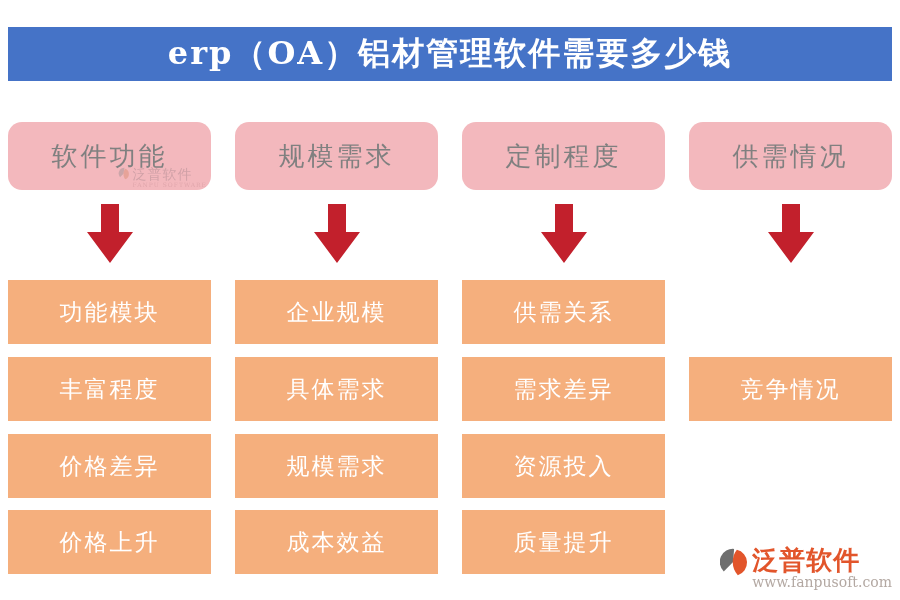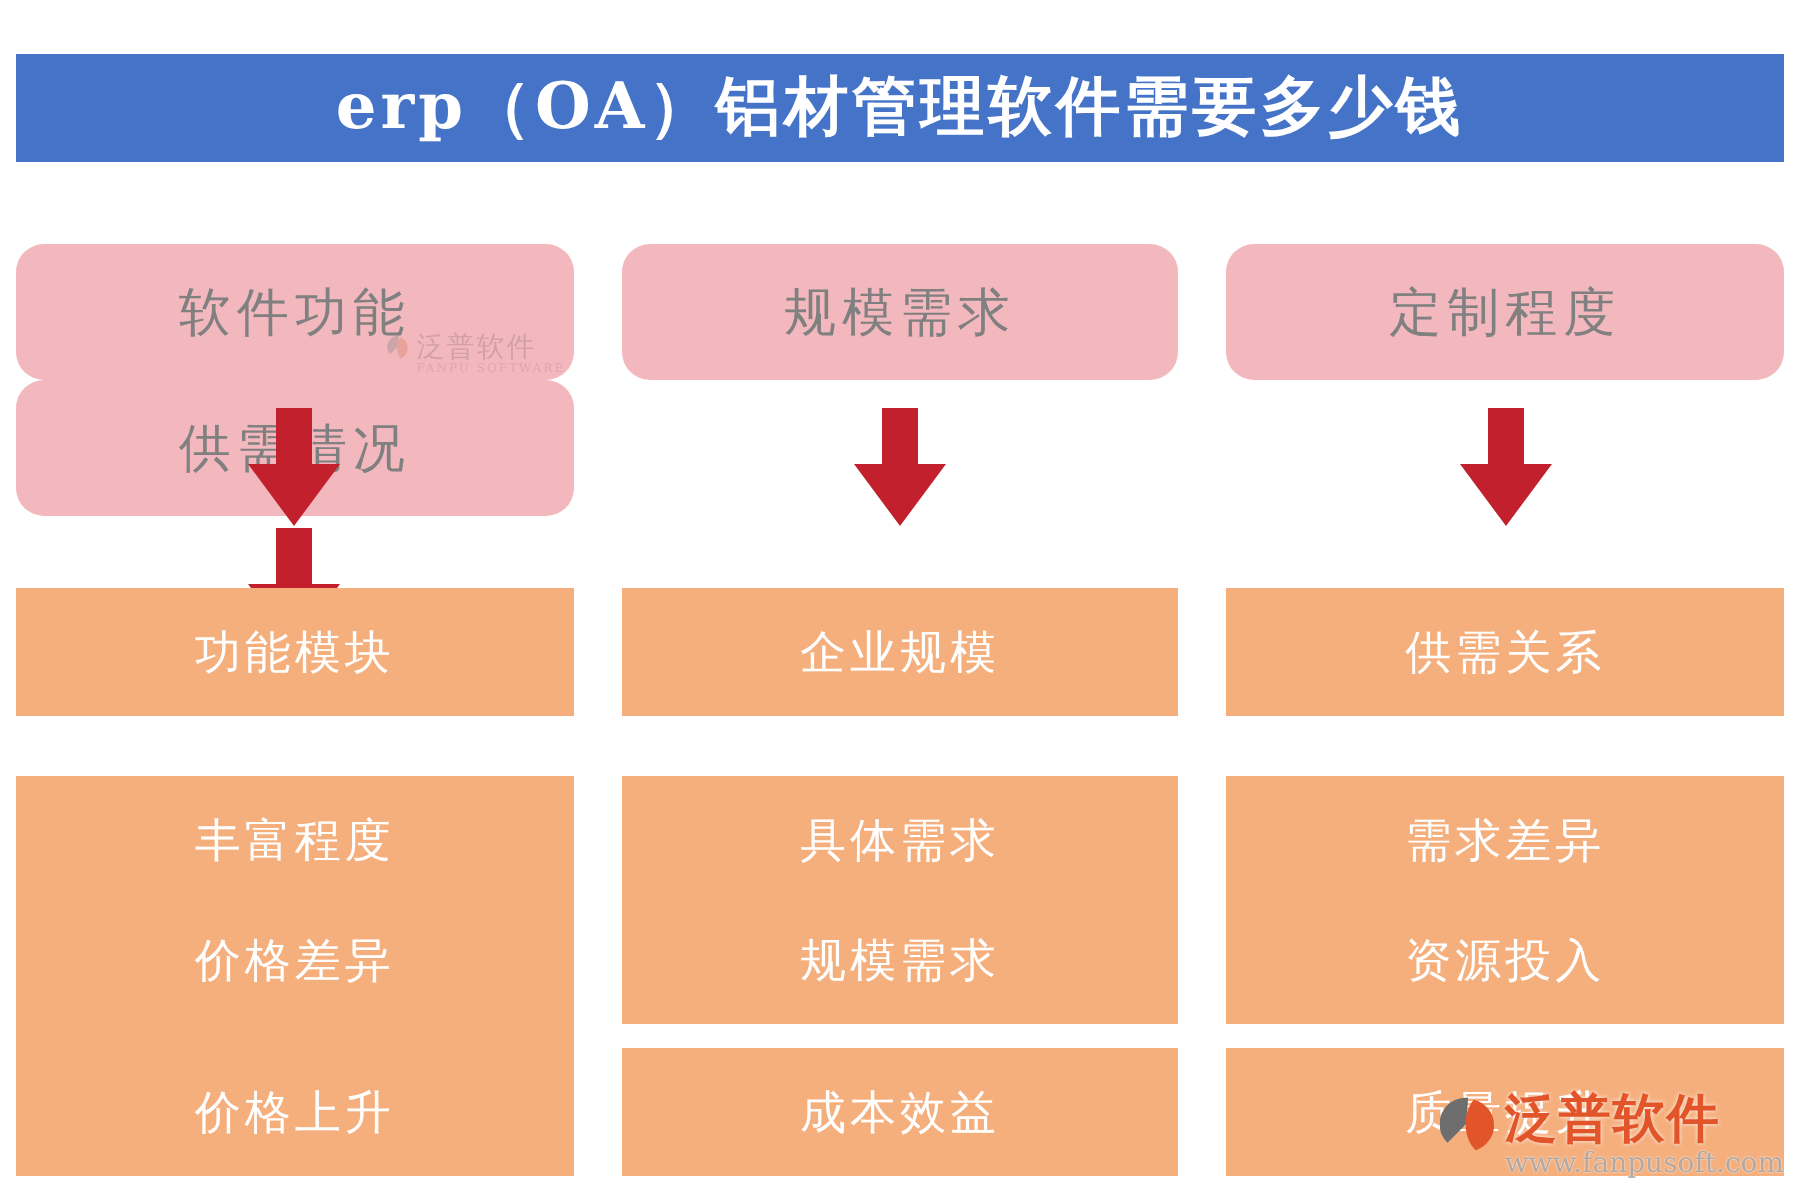--- a/index.html
+++ b/index.html
@@ -11,43 +11,43 @@
   }
   .banner {
     position:absolute; left:8px; top:27px; width:884px; height:54px;
     background:var(--banner-bg,#4573C7);
     color:var(--banner-text,#fff);
     display:flex; align-items:center; justify-content:center;
     font-size:32px; letter-spacing:2px; font-weight:bold;
   }
   .row {
     position:absolute; left:8px; width:884px;
-    display:grid; grid-template-columns:repeat(3,1fr); column-gap:24px;
+    display:grid; grid-template-columns:repeat(4,1fr); column-gap:24px;
   }
   .row-headers { top:122px; }
   .header-box {
     position:relative; height:68px; border-radius:14px;
     background:var(--header-bg,#F3B8BD);
     color:var(--header-text,#808080);
     display:flex; align-items:center; justify-content:center;
     font-size:26px; letter-spacing:3px;
   }
   .row-arrows { top:204px; }
   .arrow-cell { display:flex; justify-content:center; align-items:flex-start; }
   .arrow-svg { display:block; }
   .row-items-0 { top:280px; }
-  .row-items-1 { top:374px;font-family:Liberation Mono, monospace; }
+  .row-items-1 { top:357px;font-family:Liberation Mono, monospace; }
   .row-items-2 { top:434px; }
   .row-items-3 { top:510px; }
   .item-box {
     height:64px;
     background:var(--item-bg,#F5AF7D);
     color:var(--item-text,#fff);
     display:flex; align-items:center; justify-content:center;
-    font-size:23px; letter-spacing:2px;margin-top:14px;
+    font-size:23px; letter-spacing:2px;
   }
   
   .hdr-wm {
     position:absolute; right:4px; bottom:2px;
     display:flex; align-items:flex-start; gap:2px;
     opacity:0.45; pointer-events:none;
   }
   .hdr-wm-text { display:flex; flex-direction:column; line-height:1; }
   .hdr-wm-cn { font-size:14px; color:#a8868d; letter-spacing:1px; }
   .hdr-wm-en { font-size:6px; color:#c98f96; letter-spacing:1px; margin-top:1px; }

